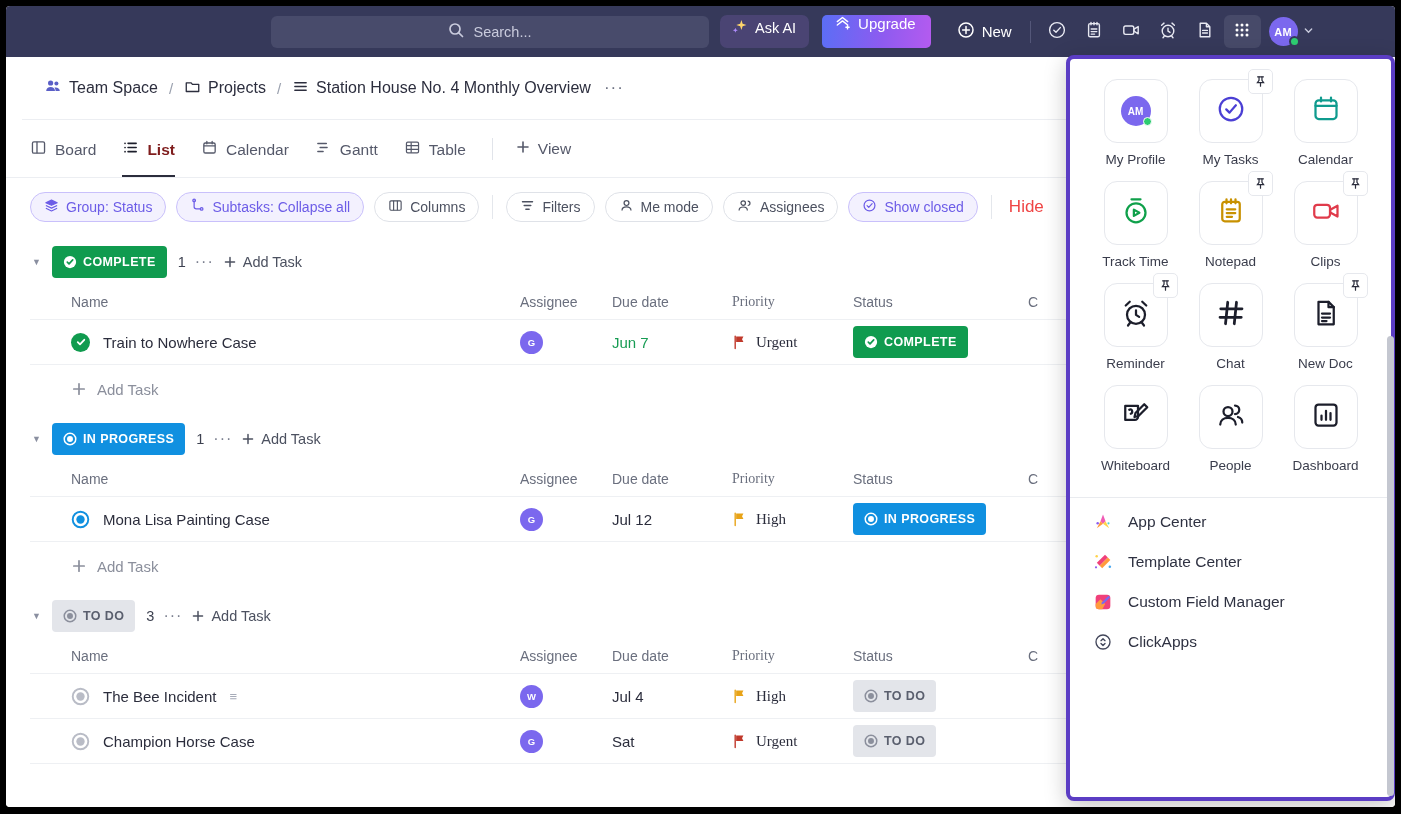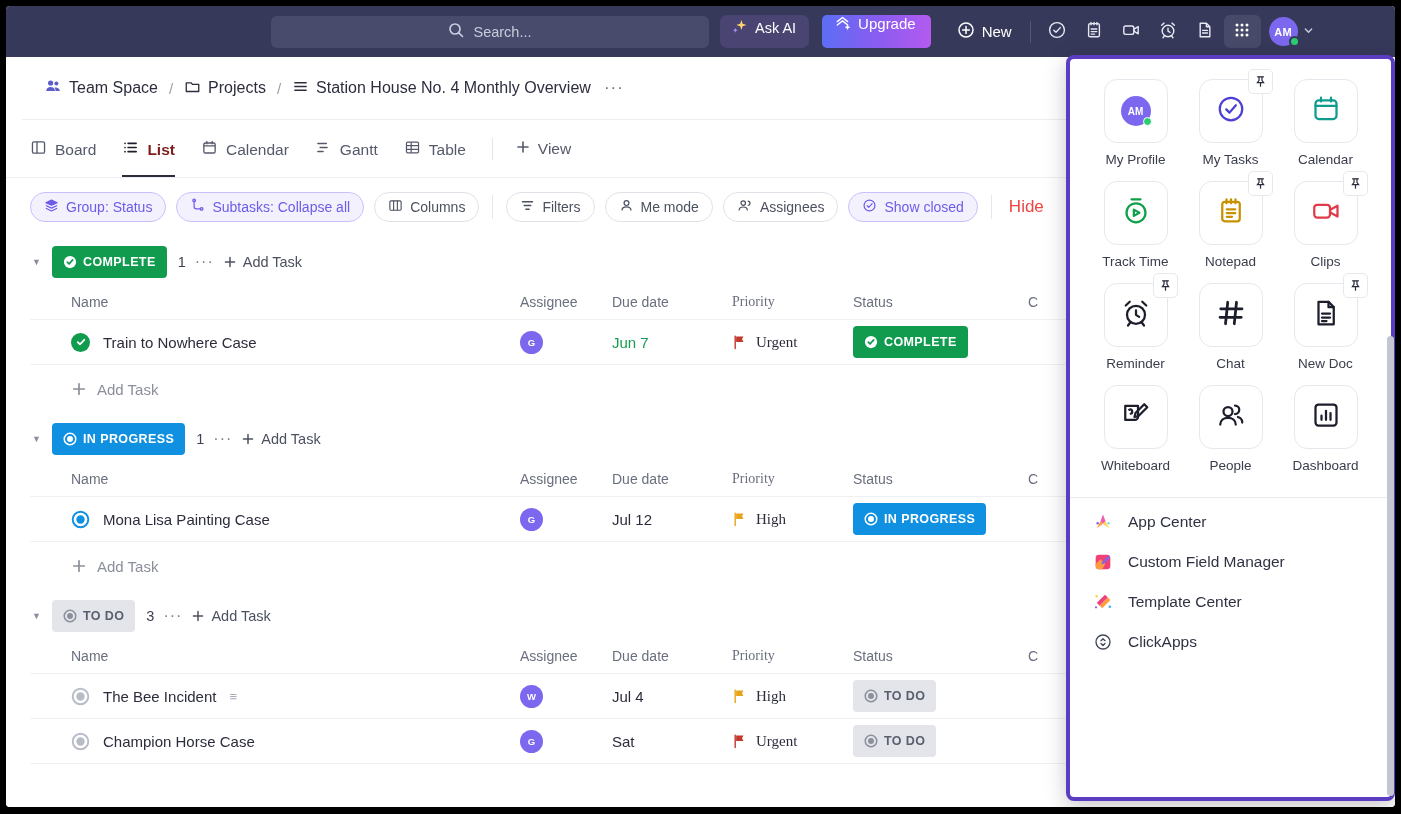--- a/index.html
+++ b/index.html
@@ -995,38 +995,38 @@
               <path d="M12 14 L19.4 19.4 L15 11 Z" fill="#ffd24a"></path>
               <circle cx="5.6" cy="13.4" r="1.5" fill="#8b5bf0"></circle>
               <circle cx="18.6" cy="13.6" r="1.3" fill="#4ad3d6"></circle>
             </svg>
           </span>
           <span>App Center</span>
         </div>
         <div class="menu-item">
           <span class="menu-icon">
             <svg width="20" height="20" viewBox="0 0 24 24">
-              <rect x="3.2" y="3.2" width="17.6" height="17.6" rx="4" fill="#f0407a"></rect>
-              <path d="M3.2 14.4 9 8.8l5.6 5.6-3.4 6.4H7.2a4 4 0 0 1-4-4Z" fill="#ff9a3d"></path>
-              <path d="M18.6 4.4 20.6 6.4 12.8 14.2l-2.8.8.8-2.8Z" fill="#7b68ee"></path>
-            </svg>
-          </span>
-          <span>Custom Field Manager</span>
-        </div>
-        <div class="menu-item">
-          <span class="menu-icon">
-            <svg width="20" height="20" viewBox="0 0 24 24">
               <path d="M14.4 3.2 17.8 6.6 8 16.4 4.6 13Z" fill="#f0407a"></path>
               <path d="M17.8 6.6 20.8 9.6 11 19.4 8 16.4Z" fill="#ff9a3d"></path>
               <circle cx="4.4" cy="5" r="1.5" fill="#ffd24a"></circle>
               <circle cx="20.2" cy="17.6" r="1.5" fill="#4aa8f0"></circle>
               <circle cx="3.6" cy="18.4" r="1.3" fill="#8b5bf0"></circle>
             </svg>
           </span>
           <span>Template Center</span>
+        </div>
+        <div class="menu-item">
+          <span class="menu-icon">
+            <svg width="20" height="20" viewBox="0 0 24 24">
+              <rect x="3.2" y="3.2" width="17.6" height="17.6" rx="4" fill="#f0407a"></rect>
+              <path d="M3.2 14.4 9 8.8l5.6 5.6-3.4 6.4H7.2a4 4 0 0 1-4-4Z" fill="#ff9a3d"></path>
+              <path d="M18.6 4.4 20.6 6.4 12.8 14.2l-2.8.8.8-2.8Z" fill="#7b68ee"></path>
+            </svg>
+          </span>
+          <span>Custom Field Manager</span>
         </div>
         <div class="menu-item">
           <span class="menu-icon">
             <svg width="20" height="20" viewBox="0 0 24 24" fill="none" stroke="#42465a" stroke-width="1.6" stroke-linecap="round" stroke-linejoin="round">
               <circle cx="12" cy="12" r="8.4"></circle>
               <path d="M9.6 10.4 12 8 14.4 10.4"></path>
               <path d="M9.6 13.8 12 16.2 14.4 13.8"></path>
             </svg>
           </span>
           <span>ClickApps</span>

